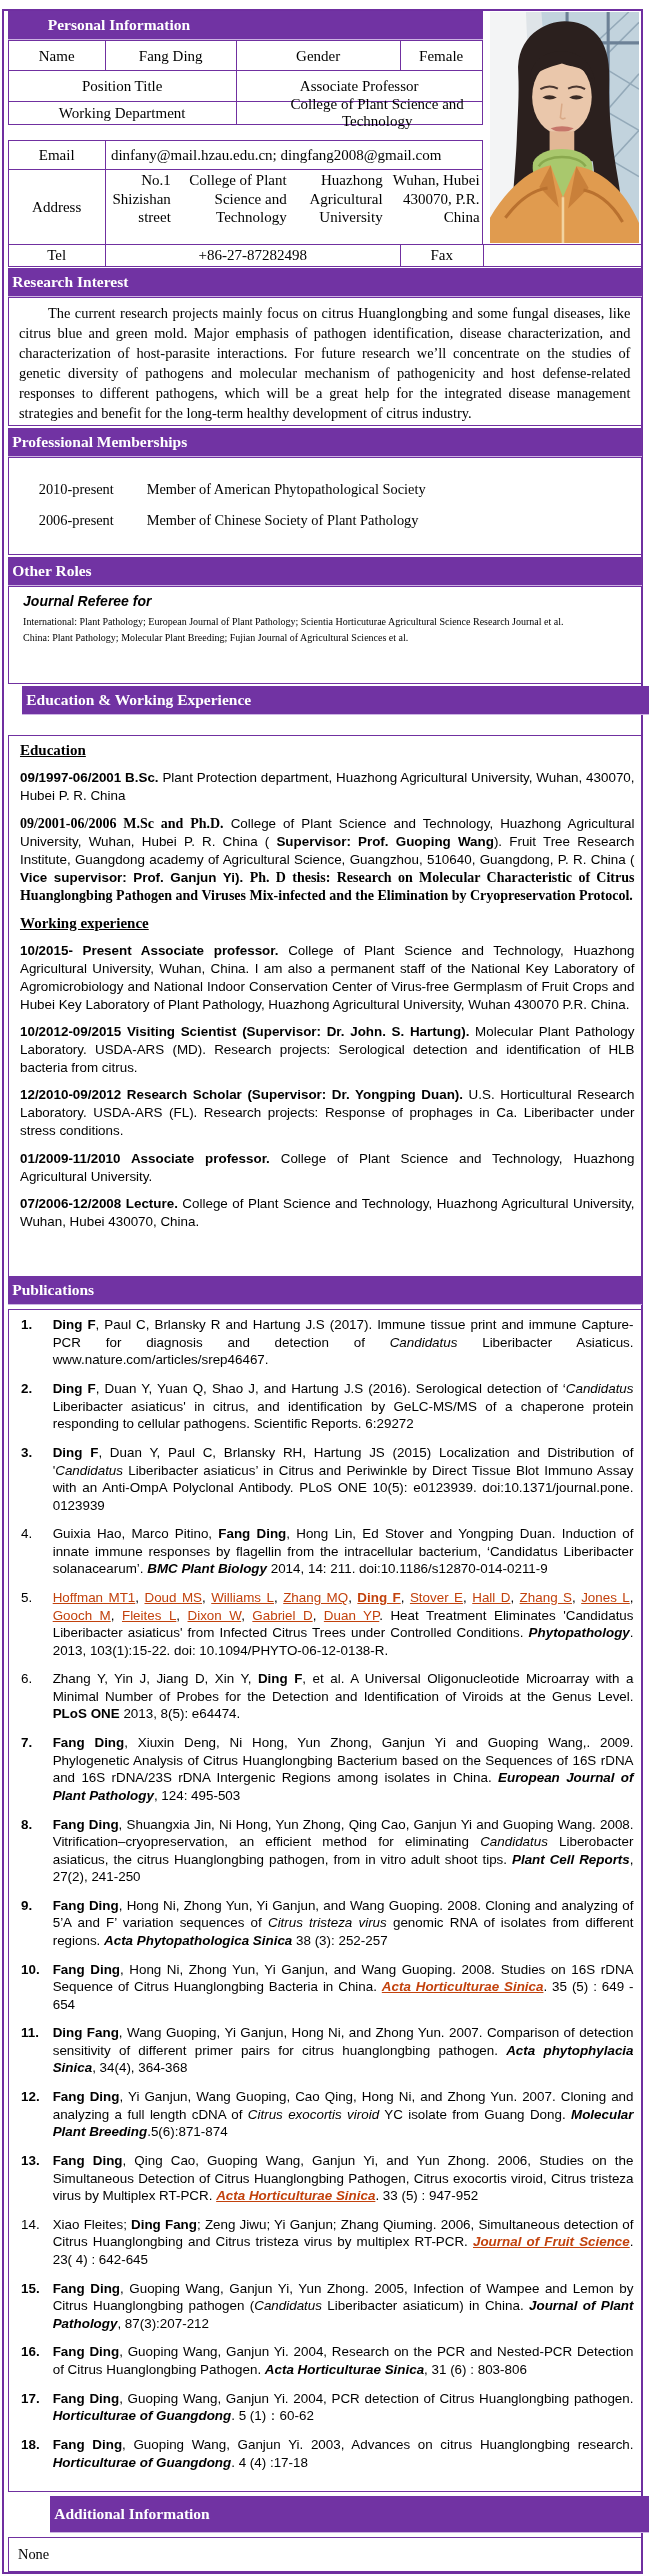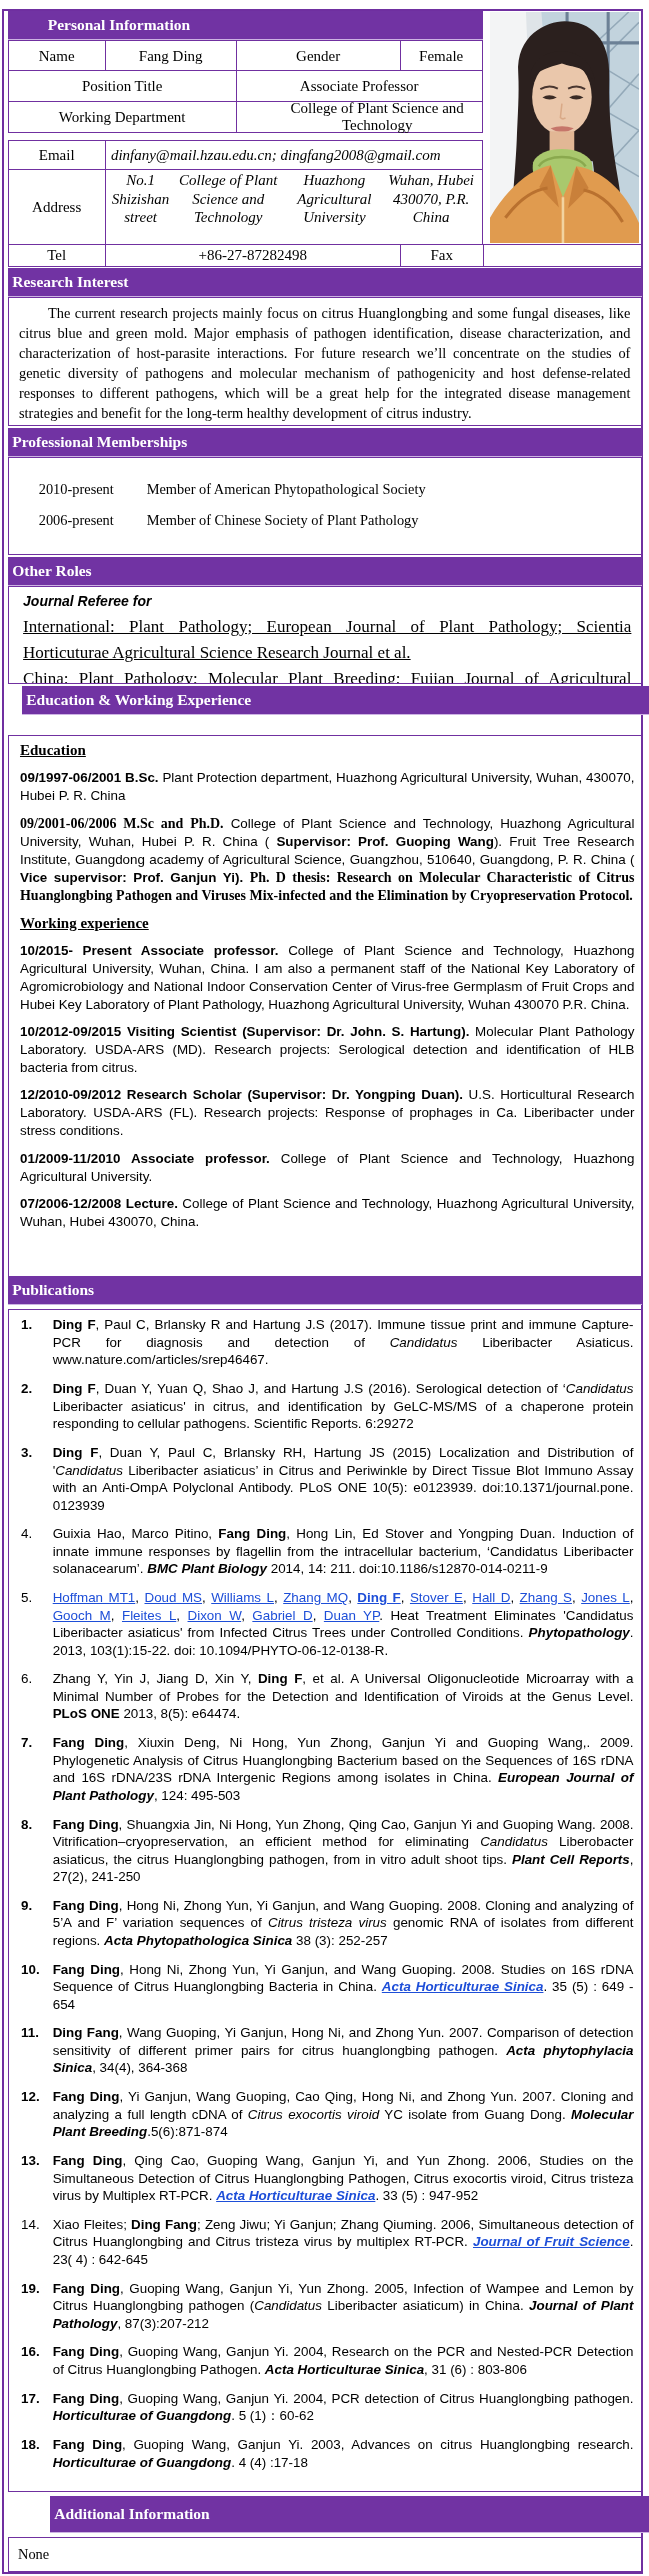--- a/index.html
+++ b/index.html
@@ -20,59 +20,59 @@
        border:1.5px solid #7030a0;overflow:hidden;}
 
   
   .t-row{position:absolute;left:0;width:475px;display:flex;box-sizing:border-box;
          border:1.5px solid #7030a0;background:#fff;}
   .t-row.wide{width:634px;}
   .t-cell{box-sizing:border-box;border-right:1.5px solid #7030a0;display:flex;
           align-items:center;justify-content:center;text-align:center;
           font-size:15px;line-height:17.5px;padding:1px 2.1px;}
   .t-cell:last-child{border-right:none;}
-  .t-cell.left{justify-content:flex-start;text-align:center;padding-left:5.2px;font-style:italic;}
+  .t-cell.left{justify-content:flex-start;text-align:right;padding-left:5.2px;}
   .t-cell.col-v{flex-direction:row;align-items:flex-start;justify-content:center;}
   .addr-line{font-size:15px;line-height:18.5px;}
 
   .photo{position:absolute;left:482px;top:1px;width:149px;height:231px;overflow:hidden;}
   .photo svg{display:block;width:100%;height:100%;}
 
   
   .ri-body{font-size:14.4px;line-height:20px;text-align:justify;margin:5.2px 10.3px 0 10.3px;
            text-indent:29px;}
 
   
   .pm-row{display:flex;padding-left:30px;font-size:14.4px;line-height:17.5px;margin-top:13.4px;}
   .pm-row:first-child{margin-top:23px;}
   .pm-period{flex:none;width:108px;}
 
   
   .or-heading{font-family:"Liberation Sans",sans-serif;font-weight:bold;font-style:italic;
               font-size:14px;margin:6.2px 9.3px 4.1px 14.4px;}
-  .or-para{font-size:17px;line-height:26px;text-align:justify;margin:0 9.3px 0 14.4px;text-decoration:underline;}
+  .or-para{font-size:10px;line-height:16px;text-align:justify;margin:0 9.3px 0 14.4px;}
 
   
   .ew-heading{font-family:"Liberation Serif",serif;font-weight:bold;font-size:15px;
               line-height:18.5px;text-decoration:underline;margin:0 0 9.3px 11.3px;}
   .ew-para{font-family:"Liberation Sans",sans-serif;font-size:13.4px;line-height:18px;
            text-align:justify;margin:0 6.2px 9.3px 11.3px;}
   .ew-pad{padding-top:5.2px;}
   .ew-para .sf{font-family:"Liberation Serif",serif;font-size:14px;}
 
   
   .pub-list{padding-top:6.2px;}
   .pub-item{position:relative;padding-left:44px;margin:0 7.2px 11.3px 0;
             font-family:"Liberation Sans",sans-serif;font-size:13.4px;line-height:17.5px;
             text-align:justify;}
   .pub-num{position:absolute;left:12.4px;top:0;}
 
   .b{font-weight:bold;}
   .i{font-style:italic;}
-  .lnk{color:#1d4ed8;text-decoration:underline;}
+  .lnk{color:#c2410c;text-decoration:underline;}
 
   .ai-body{font-size:14.4px;margin:8.2px 0 0 9.3px;}
 </style>
 </head>
 <body>
 
 <div class="outer-frame"></div>
 
 <div class="col">
 
@@ -85,21 +85,21 @@
     <div class="t-cell" style="width:131px;">Fang Ding</div>
     <div class="t-cell" style="width:164px;">Gender</div>
     <div class="t-cell" style="flex:1;">Female</div>
   </div>
 
   <div class="t-row" style="top:59px;height:32px;">
     <div class="t-cell" style="width:228px;">Position Title</div>
     <div class="t-cell" style="flex:1;">Associate Professor</div>
   </div>
 
-  <div class="t-row" style="top:90px;height:32px;gap:36px;">
+  <div class="t-row" style="top:90px;height:24px;gap:36px;">
     <div class="t-cell" style="width:228px;">Working Department</div>
     <div class="t-cell" style="flex:1;">College of Plant Science and Technology</div>
   </div>
 
   <div class="t-row" style="top:129px;height:30px;">
     <div class="t-cell" style="width:97px;">Email</div>
     <div class="t-cell left" style="flex:1;">dinfany@mail.hzau.edu.cn;  dingfang2008@gmail.com</div>
   </div>
 
   <div class="t-row" style="top:158px;height:77px;">
@@ -216,21 +216,21 @@
       <div class="pub-item"><span class="pub-num">5.</span><span><span class="lnk">Hoffman MT1</span><span>, </span><span class="lnk">Doud MS</span><span>, </span><span class="lnk">Williams L</span><span>, </span><span class="lnk">Zhang MQ</span><span>, </span><span class="b lnk">Ding F</span><span>, </span><span class="lnk">Stover E</span><span>, </span><span class="lnk">Hall D</span><span>, </span><span class="lnk">Zhang S</span><span>, </span><span class="lnk">Jones L</span><span>, </span><span class="lnk">Gooch M</span><span>, </span><span class="lnk">Fleites L</span><span>, </span><span class="lnk">Dixon W</span><span>, </span><span class="lnk">Gabriel D</span><span>, </span><span class="lnk">Duan YP</span><span>. Heat Treatment Eliminates 'Candidatus Liberibacter asiaticus' from Infected Citrus Trees under Controlled Conditions. </span><span class="b i">Phytopathology</span><span>. 2013, 103(1):15-22. doi: 10.1094/PHYTO-06-12-0138-R.</span></span></div>
       <div class="pub-item"><span class="pub-num">6.</span><span><span>Zhang Y, Yin J, Jiang D, Xin Y, </span><span class="b">Ding F</span><span>, et al. A Universal Oligonucleotide Microarray with a Minimal Number of Probes for the Detection and Identification of Viroids at the Genus Level. </span><span class="b">PLoS ONE</span><span> 2013, 8(5): e64474.</span></span></div>
       <div class="pub-item"><span class="pub-num b">7.</span><span><span class="b">Fang Ding</span><span>, Xiuxin Deng, Ni Hong, Yun Zhong, Ganjun Yi and Guoping Wang,. 2009. Phylogenetic Analysis of Citrus Huanglongbing Bacterium based on the Sequences of 16S rDNA and 16S rDNA/23S rDNA Intergenic Regions among isolates in China. </span><span class="b i">European Journal of Plant Pathology</span><span>, 124: 495-503</span></span></div>
       <div class="pub-item"><span class="pub-num b">8.</span><span><span class="b">Fang Ding</span><span>, Shuangxia Jin, Ni Hong, Yun Zhong, Qing Cao, Ganjun Yi and Guoping Wang. 2008. Vitrification–cryopreservation, an efficient method for eliminating </span><span class="i">Candidatus</span><span> Liberobacter asiaticus, the citrus Huanglongbing pathogen, from in vitro adult shoot tips. </span><span class="b i">Plant Cell Reports</span><span>, 27(2), 241-250</span></span></div>
       <div class="pub-item"><span class="pub-num b">9.</span><span><span class="b">Fang Ding</span><span>, Hong Ni, Zhong Yun, Yi Ganjun, and Wang Guoping. 2008. Cloning and analyzing of 5’A and F’ variation sequences of </span><span class="i">Citrus tristeza virus</span><span> genomic RNA of isolates from different regions. </span><span class="b i">Acta Phytopathologica Sinica</span><span> 38 (3): 252-257</span></span></div>
       <div class="pub-item"><span class="pub-num b">10.</span><span><span class="b">Fang Ding</span><span>, Hong Ni, Zhong Yun, Yi Ganjun, and Wang Guoping. 2008. Studies on 16S rDNA Sequence of Citrus Huanglongbing Bacteria in China. </span><span class="b i lnk">Acta Horticulturae Sinica</span><span>. 35 (5) : 649 - 654</span></span></div>
       <div class="pub-item"><span class="pub-num b">11.</span><span><span class="b">Ding Fang</span><span>, Wang Guoping, Yi Ganjun, Hong Ni, and Zhong Yun. 2007. Comparison of detection sensitivity of different primer pairs for citrus huanglongbing pathogen. </span><span class="b i">Acta phytophylacia Sinica</span><span>, 34(4), 364-368</span></span></div>
       <div class="pub-item"><span class="pub-num b">12.</span><span><span class="b">Fang Ding</span><span>, Yi Ganjun, Wang Guoping, Cao Qing, Hong Ni, and Zhong Yun. 2007. Cloning and analyzing a full length cDNA of </span><span class="i">Citrus exocortis viroid</span><span> YC isolate from Guang Dong. </span><span class="b i">Molecular Plant Breeding</span><span>.5(6):871-874</span></span></div>
       <div class="pub-item"><span class="pub-num b">13.</span><span><span class="b">Fang Ding</span><span>, Qing Cao, Guoping Wang, Ganjun Yi, and Yun Zhong. 2006, Studies on the Simultaneous Detection of Citrus Huanglongbing Pathogen, Citrus exocortis viroid, Citrus tristeza virus by Multiplex RT-PCR. </span><span class="b i lnk">Acta Horticulturae Sinica</span><span>. 33 (5) : 947-952</span></span></div>
       <div class="pub-item"><span class="pub-num">14.</span><span><span>Xiao Fleites; </span><span class="b">Ding Fang</span><span>; Zeng Jiwu; Yi Ganjun; Zhang Qiuming. 2006, Simultaneous detection of Citrus Huanglongbing and Citrus tristeza virus by multiplex RT-PCR. </span><span class="b i lnk">Journal of Fruit Science</span><span>. 23( 4) : 642-645</span></span></div>
-      <div class="pub-item"><span class="pub-num b">19.</span><span><span class="b">Fang Ding</span><span>, Guoping Wang, Ganjun Yi, Yun Zhong. 2005, Infection of Wampee and Lemon by Citrus Huanglongbing pathogen (</span><span class="i">Candidatus</span><span> Liberibacter asiaticum) in China. </span><span class="b i">Journal of Plant Pathology</span><span>, 87(3):207-212</span></span></div>
+      <div class="pub-item"><span class="pub-num b">15.</span><span><span class="b">Fang Ding</span><span>, Guoping Wang, Ganjun Yi, Yun Zhong. 2005, Infection of Wampee and Lemon by Citrus Huanglongbing pathogen (</span><span class="i">Candidatus</span><span> Liberibacter asiaticum) in China. </span><span class="b i">Journal of Plant Pathology</span><span>, 87(3):207-212</span></span></div>
       <div class="pub-item"><span class="pub-num b">16.</span><span><span class="b">Fang Ding</span><span>, Guoping Wang, Ganjun Yi. 2004, Research on the PCR and Nested-PCR Detection of Citrus Huanglongbing Pathogen. </span><span class="b i">Acta Horticulturae Sinica</span><span>, 31 (6) : 803-806</span></span></div>
       <div class="pub-item"><span class="pub-num b">17.</span><span><span class="b">Fang Ding</span><span>, Guoping Wang, Ganjun Yi. 2004, PCR detection of Citrus Huanglongbing pathogen. </span><span class="b i">Horticulturae of Guangdong</span><span>. 5 (1)：60-62</span></span></div>
       <div class="pub-item"><span class="pub-num b">18.</span><span><span class="b">Fang Ding</span><span>, Guoping Wang, Ganjun Yi. 2003, Advances on citrus Huanglongbing research. </span><span class="b i">Horticulturae of Guangdong</span><span>. 4 (4) :17-18</span></span></div>
     </div>
 
   <div class="hdr" style="top:2485px;height:37px;line-height:36px;margin-left:42px;">
     <span>Additional Information</span>
   </div>
   <div class="box" style="top:2526px;height:35px;">
     <div class="ai-body">None</div>

